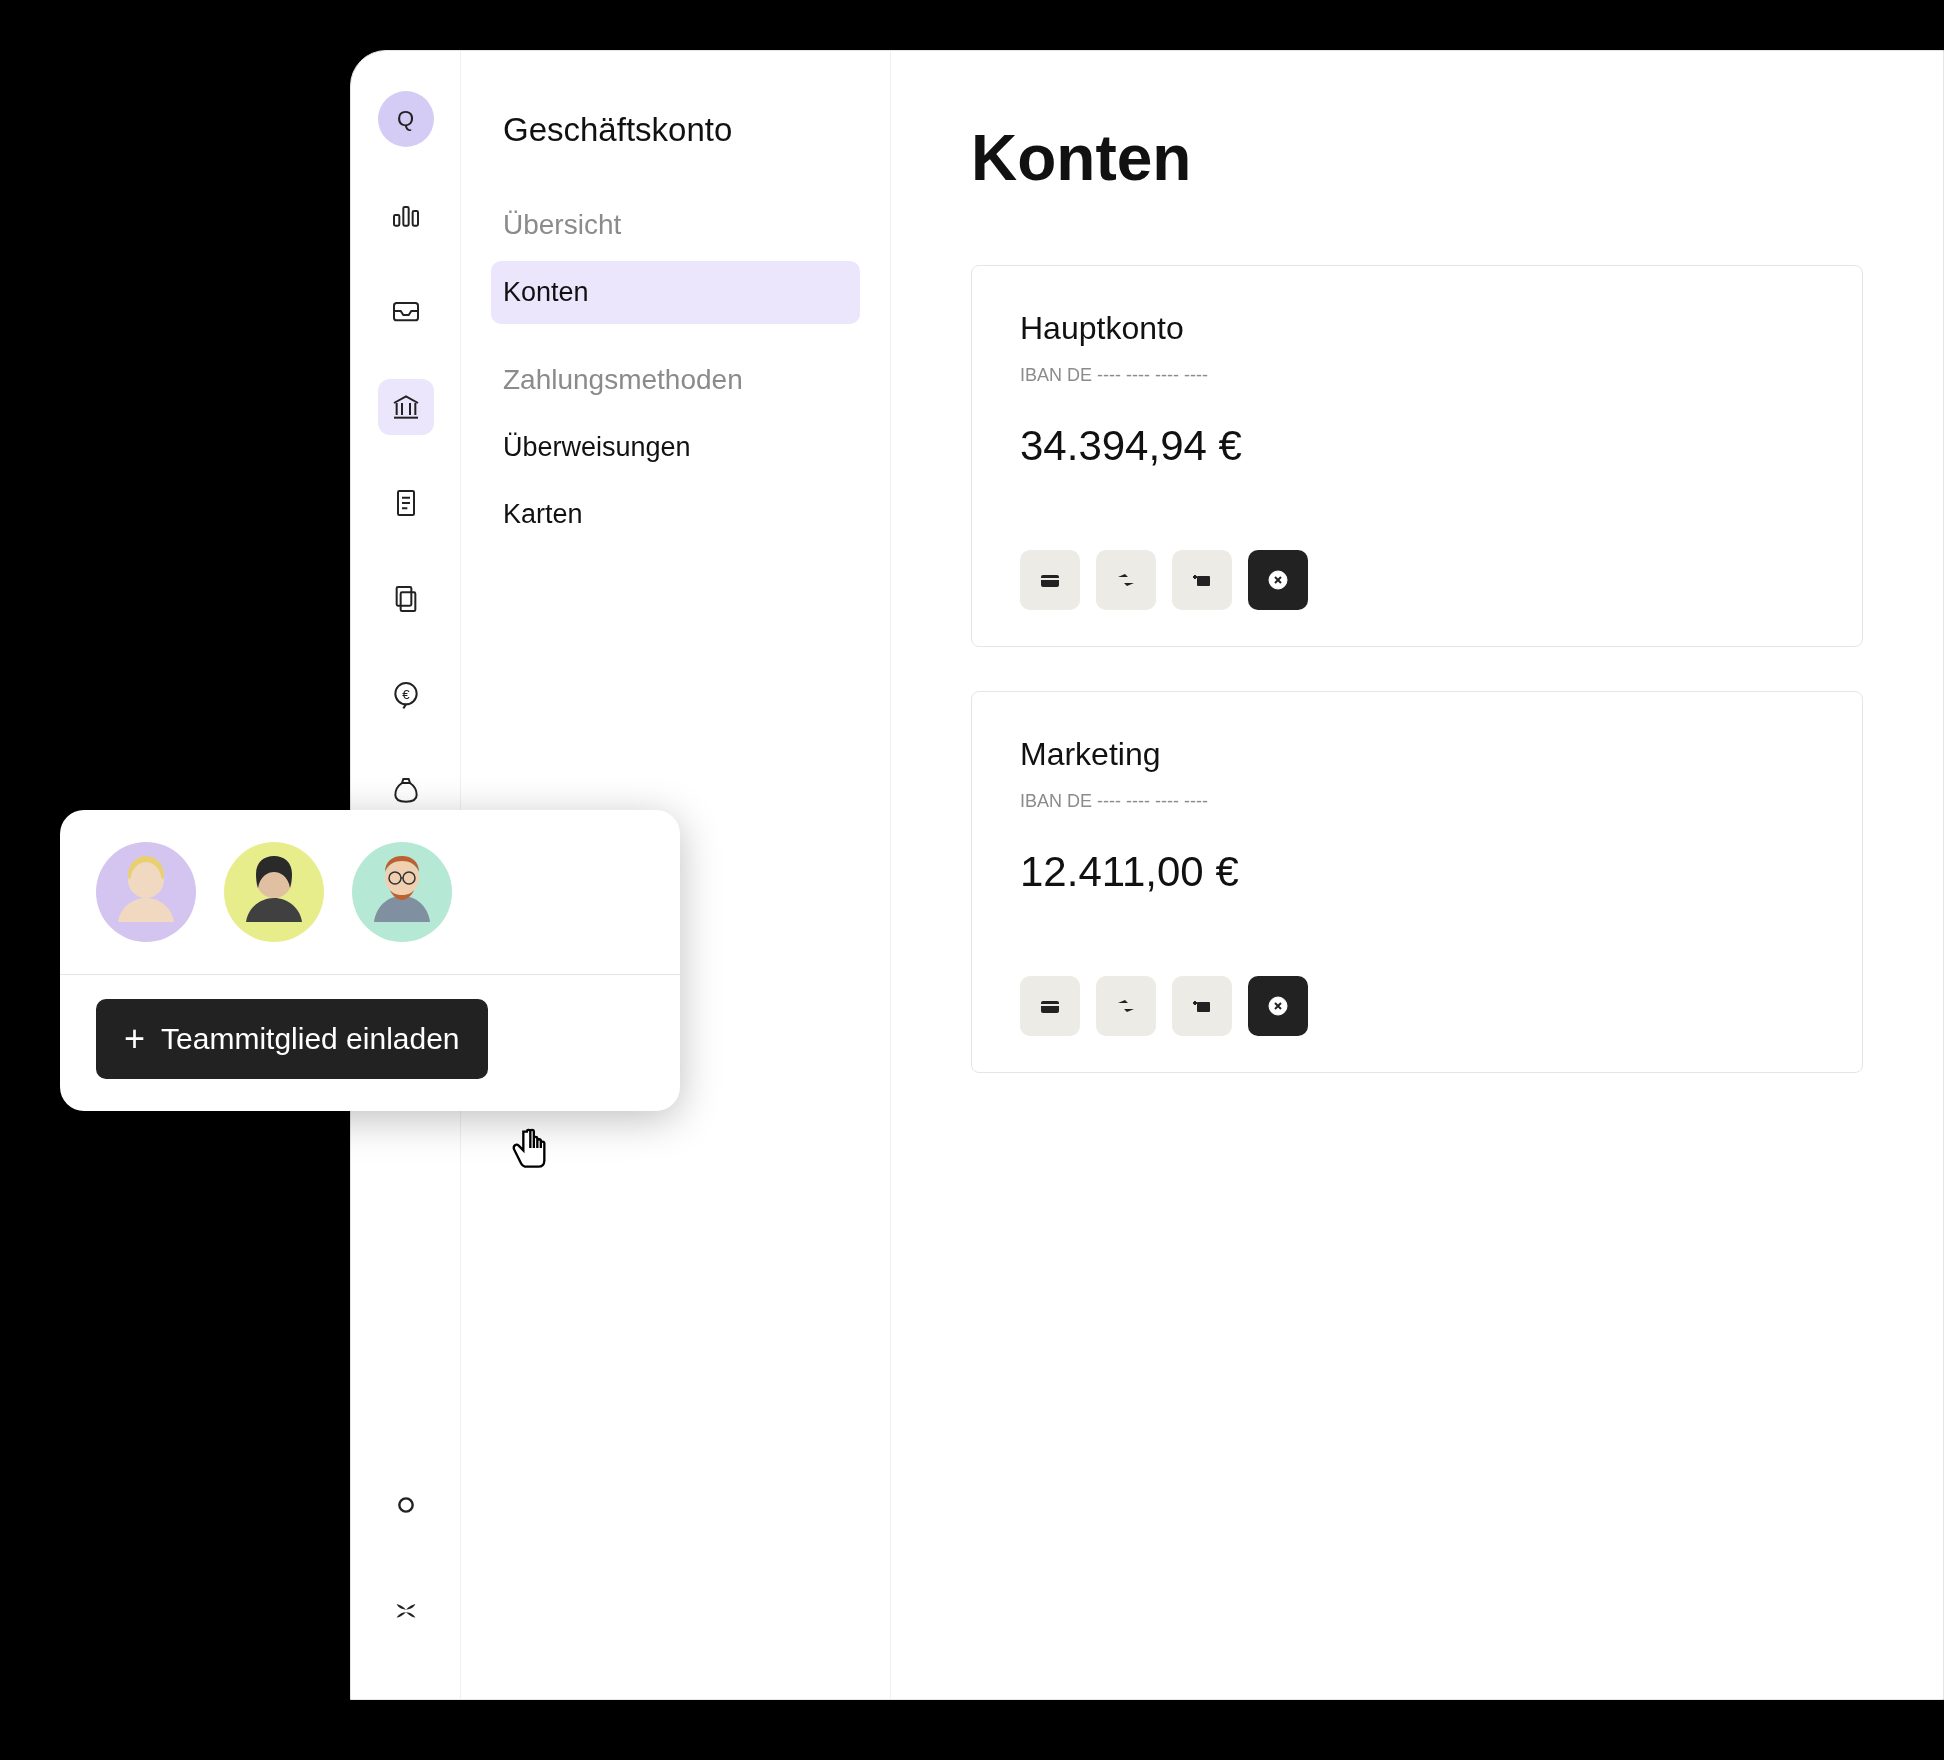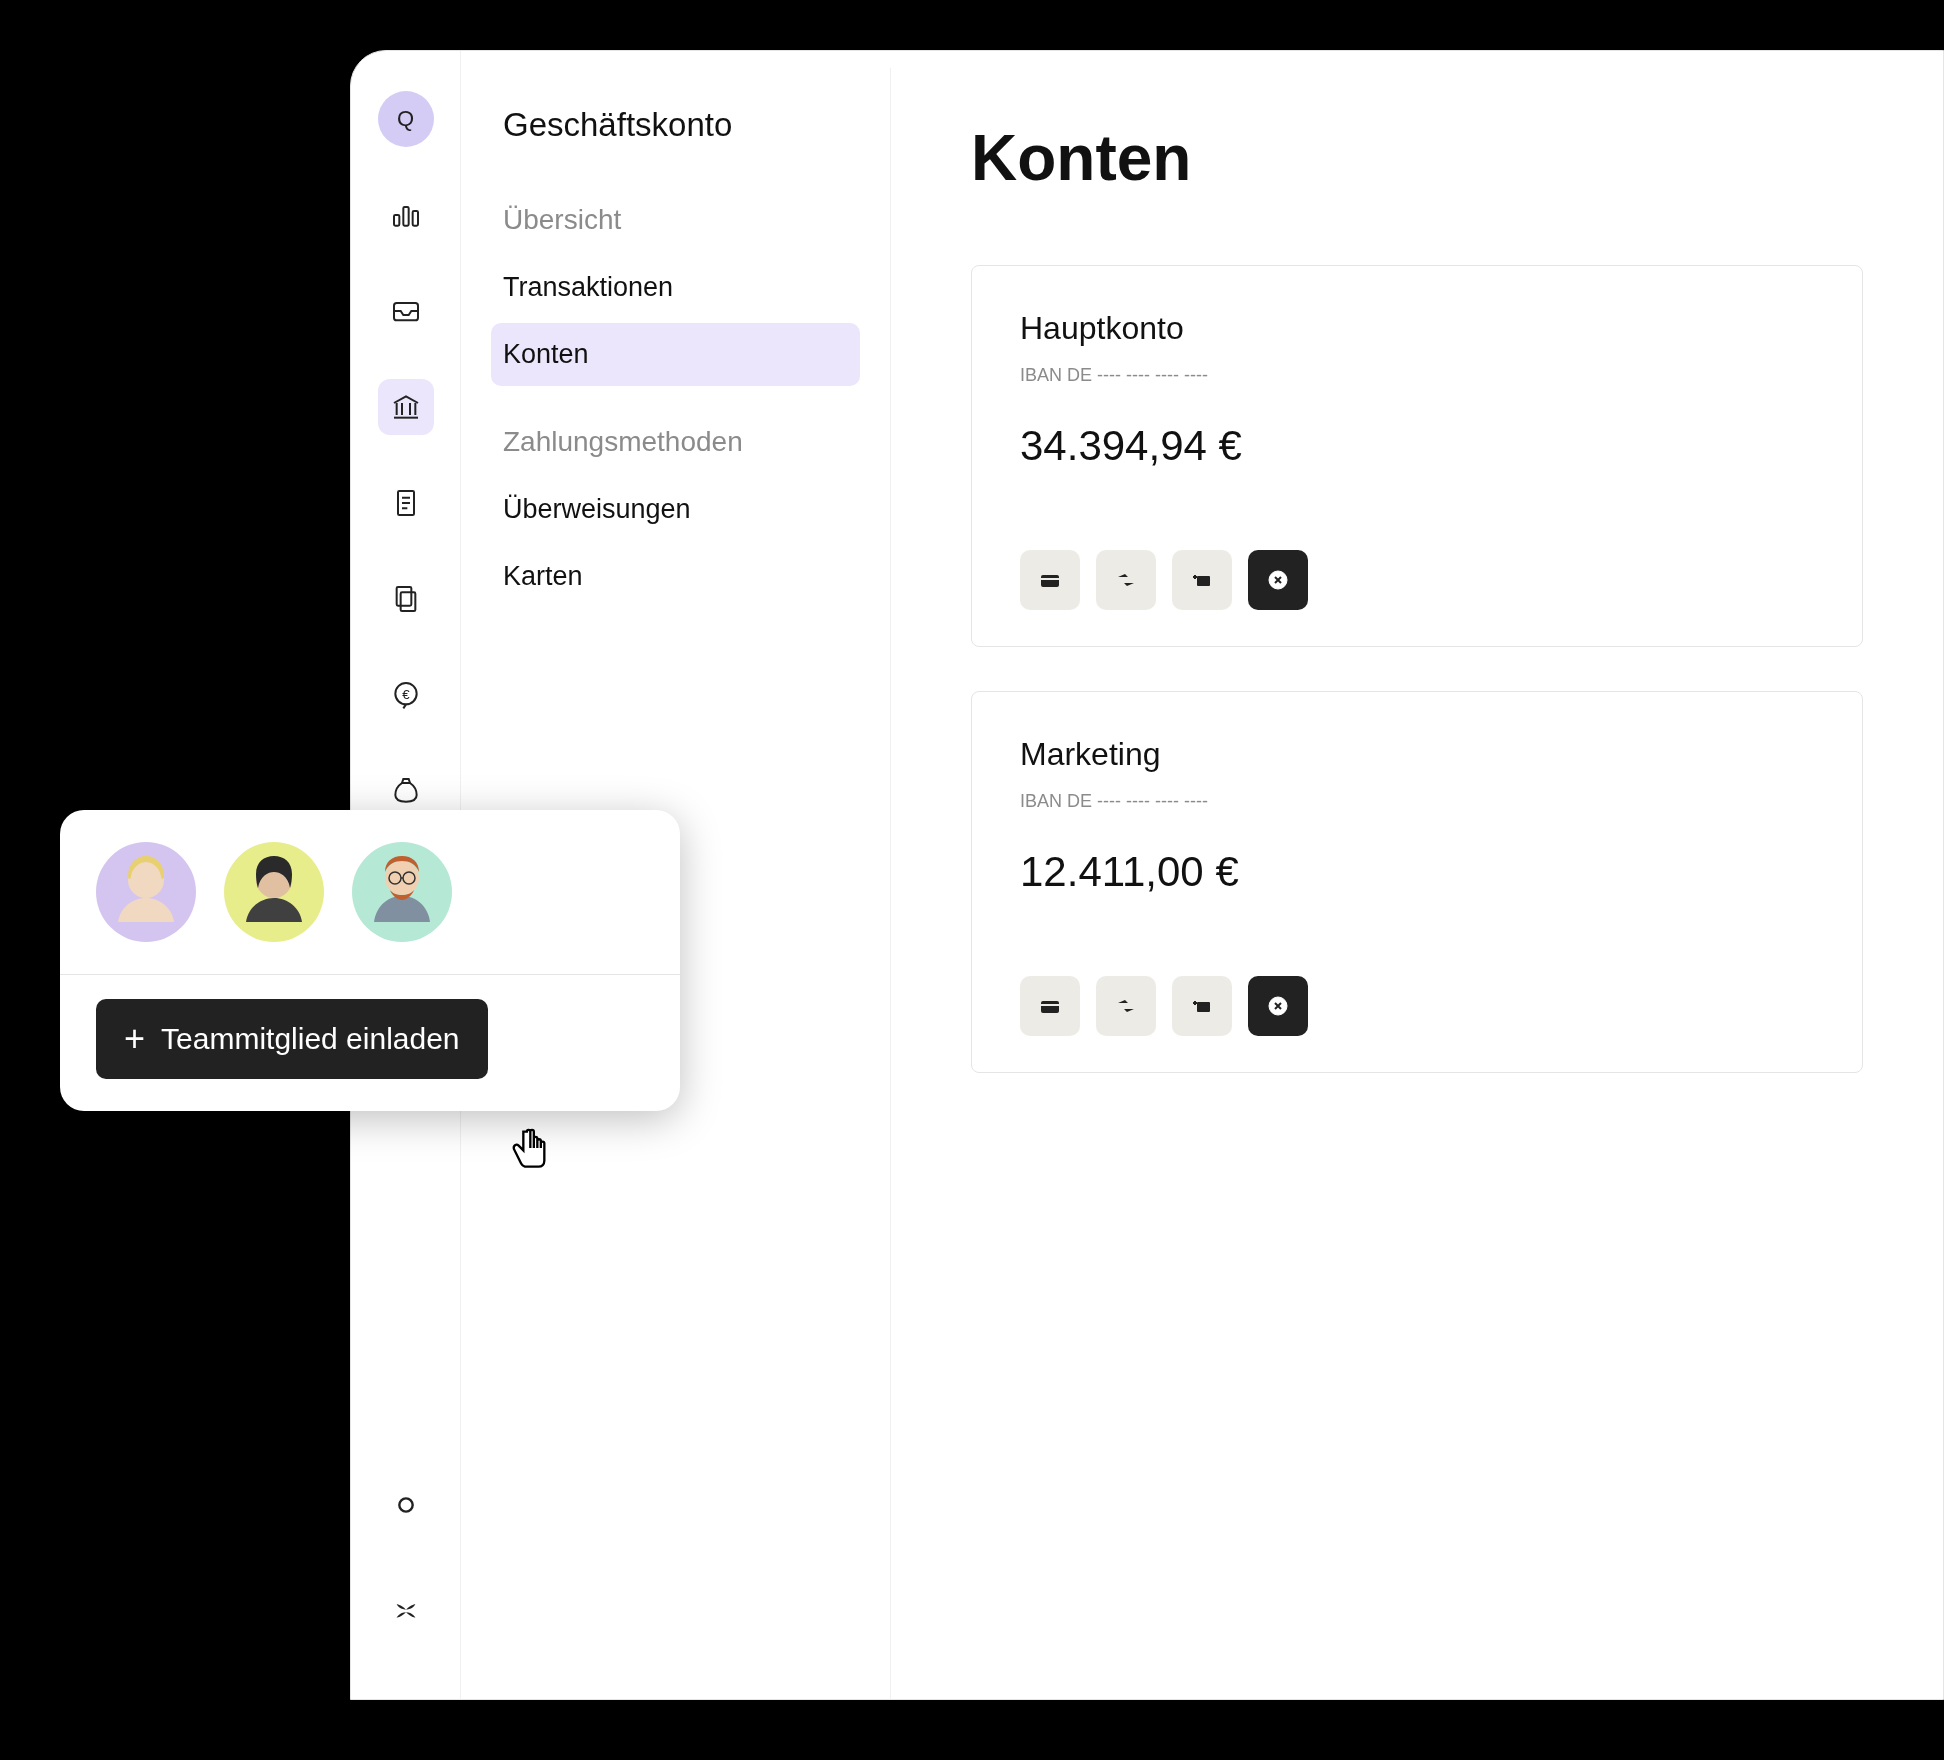--- a/index.html
+++ b/index.html
@@ -61,23 +61,22 @@
     justify-content: center;
     border-radius: 12px;
     cursor: pointer;
   }
   .icon-btn.active {
     background: #ebe6fb;
   }
   .icon-btn svg { width: 32px; height: 32px; }
   .sidebar {
     width: 430px;
-    padding: 38px 30px;
+    padding: 60px 30px;
     border-right: 1px solid #f0f0f0;
-    margin-top: 17px;
   }
   .sidebar-title {
     font-size: 33px;
     font-weight: 500;
     color: #111;
     margin-bottom: 60px;
     padding-left: 12px;
   }
   .sidebar-section-label {
     font-size: 28px;
@@ -280,21 +279,20 @@
           </svg>
       </div>
     </div>
   </div>
 
   <div class="sidebar">
     <div class="sidebar-title">Geschäftskonto</div>
 
     <div class="sidebar-section">
       <div class="sidebar-section-label">Übersicht</div>
-      <div class="sidebar-item">Transaktionen</div>
       <div class="sidebar-item active">Konten</div>
     </div>
 
     <div class="sidebar-section">
       <div class="sidebar-section-label">Zahlungsmethoden</div>
       <div class="sidebar-item">Überweisungen</div>
       <div class="sidebar-item">Karten</div>
     </div>
   </div>
 

